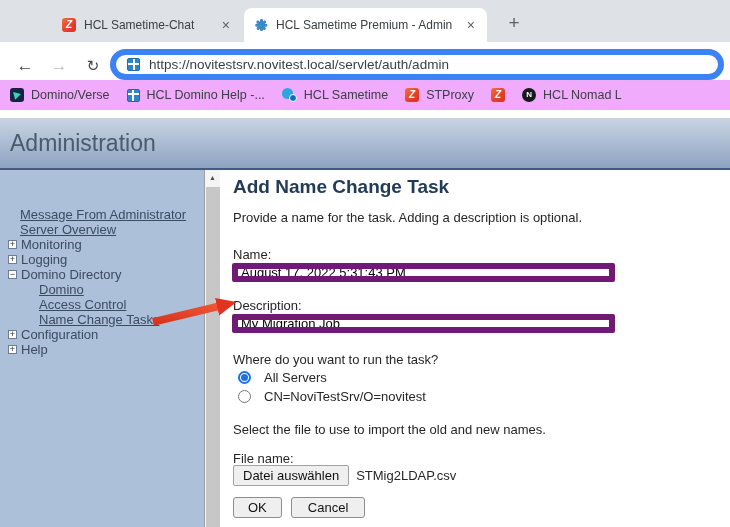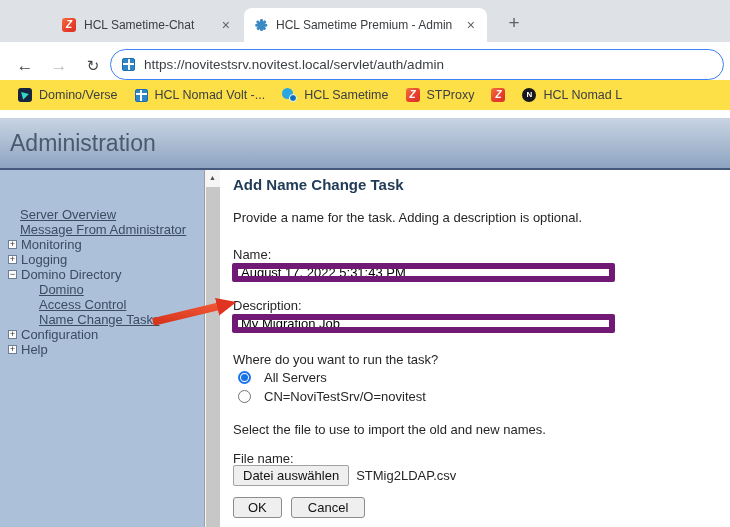--- a/index.html
+++ b/index.html
@@ -44,27 +44,27 @@
                color:#fff; font:bold 8px/14px "Liberation Sans",sans-serif; text-align:center; }
 
   
   .toolbar { position:absolute; left:0; top:42px; width:730px; height:46px; background:#fff; }
   .navbtn { position:absolute; top:11px; width:26px; height:26px; text-align:center; font-size:17px;
             line-height:25px; color:#44474b; border-radius:50%; }
   .navbtn.back { left:12px; }
   .navbtn.fwd { left:46px; color:#bdc1c6; }
   .navbtn.reload { left:80px; font-size:15px; }
   .omnibox { position:absolute; left:110px; right:6px; top:7px; height:31px; background:#fff;
-             border:1px solid #3b82f6; border-radius:16px; display:flex; align-items:center;
+             border:6px solid #3b82f6; border-radius:16px; display:flex; align-items:center;
              gap:9px; padding-left:11px; }
   .omnibox .url { font-size:13.5px; color:#3a3f44; white-space:nowrap; }
 
   
-  .bookmarks { position:absolute; left:0; top:80px; width:730px; height:30px; background:#fde047;
-               display:flex; align-items:center; padding-left:18px; overflow:hidden; }
+  .bookmarks { position:absolute; left:0; top:80px; width:730px; height:30px; background:#f0abfc;
+               display:flex; align-items:center; padding-left:10px; overflow:hidden; }
   .bm { display:flex; align-items:center; gap:7px; margin-right:17px; white-space:nowrap; }
   .bm-label { font-size:12.5px; color:#3c4043; }
 
   
   .admin-header { position:absolute; left:0; top:118px; width:730px; height:52px;
                   background:linear-gradient(#c9d4e3,#8da4c1); border-bottom:2px solid #44597b; }
   .admin-title { position:absolute; left:10px; top:12px; font-size:23px; color:#4b596d; }
 
   
   .sidebar { position:absolute; left:0; top:170px; width:204px; height:357px; background:#adc0da;
@@ -80,21 +80,21 @@
 
   .scrollstrip { position:absolute; left:204px; top:170px; width:16px; height:357px; background:#f5f5f5;
                  border-left:1px solid #9f9f9f; }
   .scroll-up { position:absolute; left:0; top:0; width:15px; height:16px; text-align:center;
                font-size:7px; line-height:15px; color:#4e4e4e; }
   .scroll-thumb { position:absolute; left:1px; top:17px; width:14px; bottom:0; background:#c7c7c7; }
 
   .content { position:absolute; left:220px; top:170px; width:510px; height:357px; background:#fff;
              font-size:13px; color:#262626; }
   .pos { position:absolute; }
-  .content h1 { font-size:15px; font-weight:bold; color:#223c58; }
+  .content h1 { font-size:19px; font-weight:bold; color:#223c58; }
   .txt { width:383px; height:19px; border:6px solid #701a75; border-radius:2px; font-family:"Liberation Sans",sans-serif;
          font-size:13px; color:#000; padding:0 3px; background:#fff; }
   .radio-row { display:flex; align-items:center; gap:13px; }
   .radio { width:13px; height:13px; min-width:13px; border-radius:50%; background:#fff;
            border:1.5px solid #70757a; display:flex; align-items:center; justify-content:center; }
   .radio.selected { border:2px solid #1a73e8; }
   .radio.selected i { display:block; width:7px; height:7px; border-radius:50%; background:#1a73e8; }
   .file-row { display:flex; align-items:center; gap:7px; }
   .btn { border:1px solid #8d8d8d; border-radius:3px; background:#efefef; font-family:"Liberation Sans",sans-serif;
          font-size:13px; color:#111; height:21px; padding:0 16px; }
@@ -139,21 +139,21 @@
 
   <div class="bookmarks">
     <div class="bm">
       <span class="fav-verse">
           <i></i>
         </span>
       <span class="bm-label">Domino/Verse</span>
     </div>
     <div class="bm">
       <span class="fav-volt"></span>
-      <span class="bm-label">HCL Nomad Volt -...</span>
+      <span class="bm-label">HCL Domino Help -...</span>
     </div>
     <div class="bm">
       <span class="fav-chat">
           <i></i>
           <s></s>
         </span>
       <span class="bm-label">HCL Sametime</span>
     </div>
     <div class="bm">
       <span class="fav-red">Z</span>
@@ -167,24 +167,24 @@
       <span class="bm-label">HCL Nomad L</span>
     </div>
   </div>
 
   <div class="admin-header">
     <div class="admin-title">Administration</div>
   </div>
 
   <div class="sidebar">
     <div class="nav-row lvl-link">
+        <a class="nav-link">Message From Administrator</a>
+      </div>
+    <div class="nav-row lvl-link">
         <a class="nav-link">Server Overview</a>
-      </div>
-    <div class="nav-row lvl-link">
-        <a class="nav-link">Message From Administrator</a>
       </div>
     <div class="nav-row">
       <span class="treebox">+</span>
       <span class="nav-branch-label">Monitoring</span>
     </div>
     <div class="nav-row">
       <span class="treebox">+</span>
       <span class="nav-branch-label">Logging</span>
     </div>
     <div class="nav-row">

